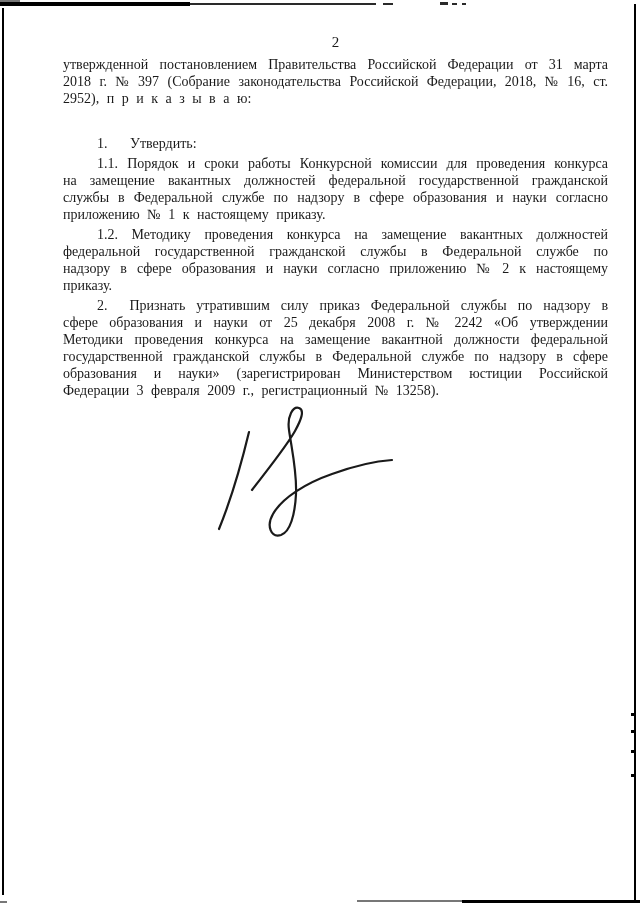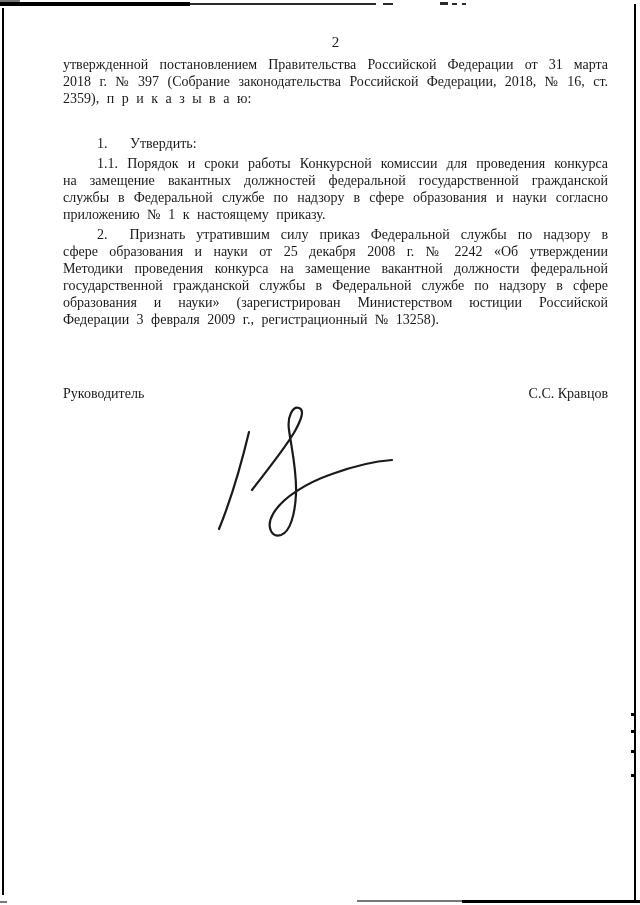--- a/index.html
+++ b/index.html
@@ -68,29 +68,26 @@
   <div class="b" style="left:631px; top:750px; width:5px; height:3px;"></div>
   <div class="b" style="left:631px; top:774px; width:5px; height:3px;"></div>
 
   <div class="b gray" style="left:357px; top:900px; width:105px; height:2px;"></div>
   <div class="b" style="left:462px; top:900px; width:178px; height:3px;"></div>
   <div class="b gray" style="left:0; top:901px; width:7px; height:2px;"></div>
 
   <div class="page-number">2</div>
 
   <div class="text-block">
-    <p class="intro">утвержденной постановлением Правительства Российской Федерации от 31 марта 2018 г. № 397 (Собрание законодательства Российской Федерации, 2018, № 16, ст. 2359), п р и к а з ы в а ю:</p>
+    <p class="intro">утвержденной постановлением Правительства Российской Федерации от 31 марта 2018 г. № 397 (Собрание законодательства Российской Федерации, 2018, № 16, ст. 2952), п р и к а з ы в а ю:</p>
     <p class="para first-item">1.&nbsp;&nbsp;&nbsp;Утвердить:</p>
     <p class="para">1.1.&nbsp;Порядок и сроки работы Конкурсной комиссии для проведения конкурса на замещение вакантных должностей федеральной государственной гражданской службы в Федеральной службе по надзору в сфере образования и науки согласно приложению № 1 к настоящему приказу.</p>
+    <p class="para">1.2.&nbsp;Методику проведения конкурса на замещение вакантных должностей федеральной государственной гражданской службы в Федеральной службе по надзору в сфере образования и науки согласно приложению № 2 к настоящему приказу.</p>
     <p class="para">2.&nbsp;&nbsp;Признать утратившим силу приказ Федеральной службы по надзору в сфере образования и науки от 25 декабря 2008 г. № 2242 «Об утверждении Методики проведения конкурса на замещение вакантной должности федеральной государственной гражданской службы в Федеральной службе по надзору в сфере образования и науки» (зарегистрирован Министерством юстиции Российской Федерации 3 февраля 2009 г., регистрационный № 13258).</p>
 
-    <div class="sig-row">
-      <span>Руководитель</span>
-      <span>С.С. Кравцов</span>
-    </div>
   </div>
 
   <svg class="sig-scribble" viewBox="0 0 195 140" xmlns="http://www.w3.org/2000/svg">
     <g fill="none" stroke="#1a1a1a" stroke-width="2.2" stroke-linecap="round">
       <path d="M 44 30 C 38 55, 27 95, 14 127"></path>
       <path d="M 47 88
                C 63 67, 81 45, 90 29
                C 96 18, 100 8, 94 6
                C 88 4, 82 14, 84 28
                C 87 49, 92 70, 91 92

